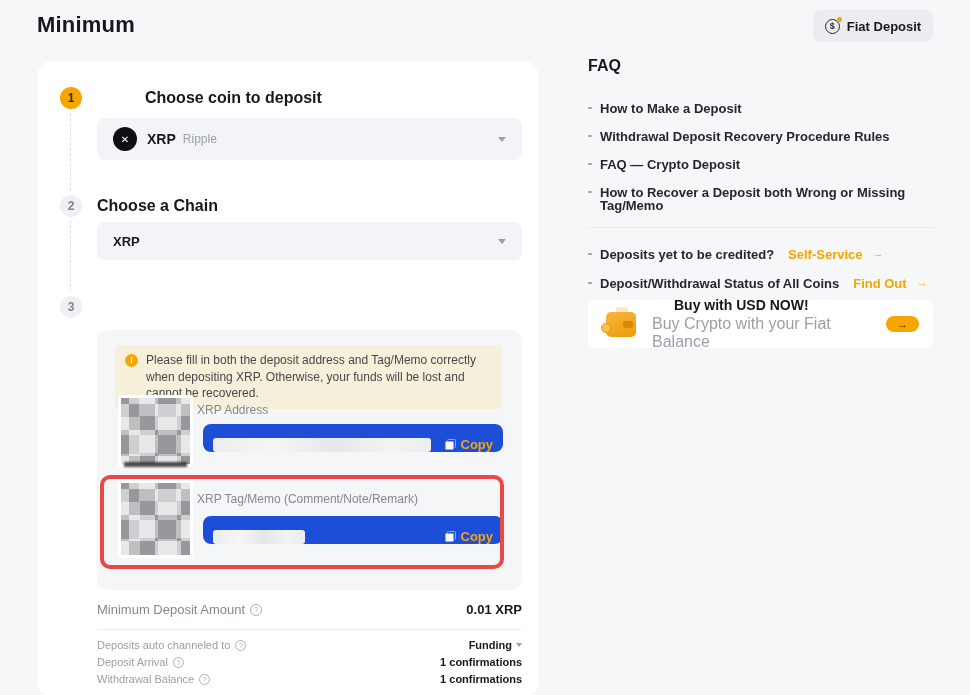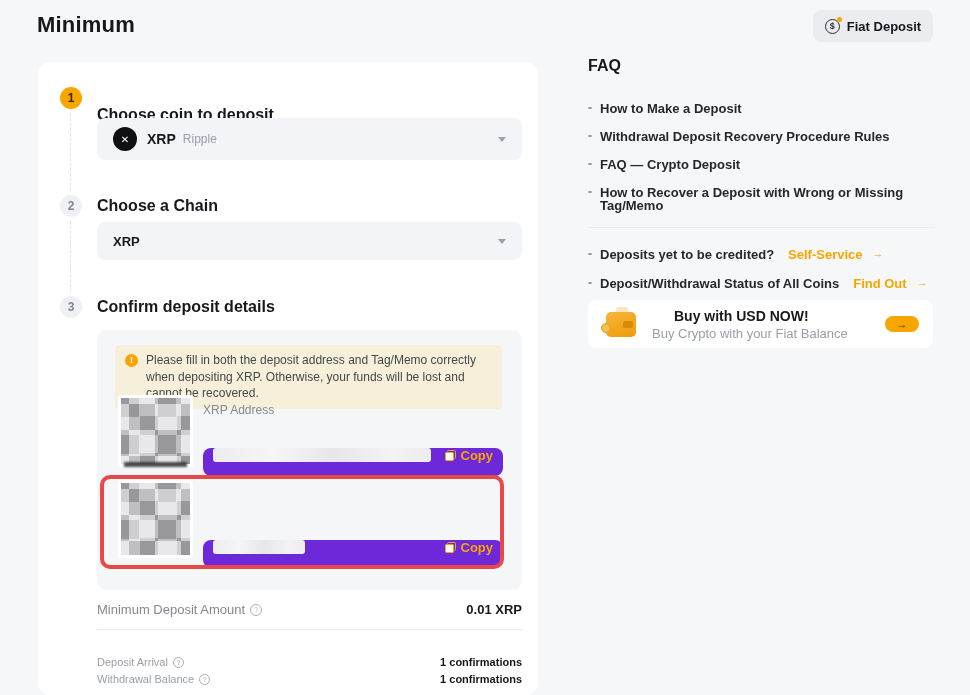--- a/index.html
+++ b/index.html
@@ -25,21 +25,21 @@
   .card { position:absolute; left:38px; top:62px; width:500px; height:633px;
     background:#fff; border-radius:12px; }
   .step-circle { position:absolute; width:22px; height:22px; border-radius:50%;
     display:flex; align-items:center; justify-content:center; font-size:12px; font-weight:700; }
   .step-active { background:#f7a600; color:#33270a; }
   .step-idle { background:#eef0f3; color:#7f8591; }
   .s1 { left:22px; top:25px; } .s2 { left:22px; top:133px; } .s3 { left:22px; top:234px; }
   .step-line { position:absolute; left:32px; width:0; border-left:1px dashed #dfe2e7; }
   .l1 { top:51px; height:78px; } .l2 { top:159px; height:71px; }
   .step-title { position:absolute; left:59px; font-size:16px; font-weight:700; }
-  .t1 { top:44px; } .t2 { top:135px; } .t3 { top:236px; }
+  .t1 { top:27px;margin-left:48px; } .t2 { top:135px; } .t3 { top:236px; }
 
   .select-box { position:absolute; left:59px; width:425px; background:#f2f4f7; border-radius:8px;
     display:flex; align-items:center; padding:0 16px; cursor:pointer; }
   .coin-select { top:56px; height:42px; }
   .chain-select { top:160px; height:38px; font-size:13px; font-weight:700; }
   .coin-ic { width:24px; height:24px; border-radius:50%; background:#101013; color:#fff;
     display:flex; align-items:center; justify-content:center; font-size:10px; font-weight:700; }
   .coin-sym { margin-left:10px; font-size:14px; font-weight:700; }
   .coin-name { margin-left:7px; font-size:12px; color:#9aa0a8; }
   .caret { margin-left:auto; width:0; height:0;
@@ -56,24 +56,24 @@
   .qr { position:absolute; background:#fff; border-radius:3px; padding:3px; }
   .qr-px { width:100%; height:100%;
     background:
       repeating-conic-gradient(rgba(255,255,255,.45) 0 25%, rgba(70,70,75,.16) 0 50%),
       repeating-conic-gradient(#d6d6d8 0 25%, #a7a7ab 0 50%);
     background-size:52px 52px, 37px 37px; background-position:8px 6px, 0 0; }
   .qr1 { left:21px; top:65px; width:75px; height:72px; }
   .qr1::after { content:""; position:absolute; left:6px; right:6px; bottom:0px; height:5px;
     background:#2e2e32; filter:blur(1.3px); opacity:.85; }
   .qr2 { left:21px; top:150px; width:75px; height:78px; }
-  .field-label { position:absolute; left:106px; font-size:12px; color:#84888f; }
+  .field-label { position:absolute; left:100px; font-size:12px; color:#84888f; }
   .fl1 { top:73px; } .fl2 { top:162px; }
-  .field { position:absolute; left:106px; width:300px; height:28px; background:#6d28d9; border-radius:8px;
-    display:flex; align-items:flex-start; padding:0 10px;margin-top:24px; }
+  .field { position:absolute; left:106px; width:300px; height:28px; background:#1d4ed8; border-radius:8px;
+    display:flex; align-items:flex-end; padding:0 10px; }
   .f1 { top:94px; } .f2 { top:186px; }
   .blob { height:14px; border-radius:3px;
     background:linear-gradient(90deg,#ececee 0%,#f6f6f7 28%,#e7e7ea 55%,#f3f3f4 82%,#ececee 100%); }
   .blob-addr { width:218px; } .blob-tag { width:92px; }
   .copy-btn { margin-left:auto; display:flex; align-items:center; gap:5px; border:none; background:none;
     cursor:pointer; font-family:inherit; color:#f7a600; font-size:13px; font-weight:700; padding:0; }
   .copy-ic { position:relative; width:11px; height:11px; display:inline-block; }
   .copy-ic::after { content:""; position:absolute; right:0; top:0; width:7px; height:7px;
     border:1.4px solid #f7a600; border-radius:1.5px; }
   .copy-ic::before { content:""; position:absolute; left:0; bottom:0; width:7px; height:7px;
@@ -114,21 +114,21 @@
   .wallet { position:relative; width:30px; height:25px; flex:none; margin-right:16px; }
   .wallet::before { content:""; position:absolute; left:10px; top:-5px; width:12px; height:14px;
     background:#fbe7bd; border-radius:2px; }
   .wallet-body { position:absolute; inset:0; background:linear-gradient(160deg,#f8b63e,#ee9a08);
     border-radius:5px; }
   .wallet-body::before { content:""; position:absolute; right:3px; top:9px; width:10px; height:7px;
     background:#d98a05; border-radius:2px; }
   .wallet-body::after { content:""; position:absolute; left:-5px; top:11px; width:8px; height:8px;
     background:#f3c254; border:1px solid #e09c10; border-radius:50%; }
   .banner-txt .bt { font-size:14px; font-weight:700;padding-left:22px; }
-  .banner-txt .bs { font-size:13px; color:#9ba0a8; margin-top:2px; }
+  .banner-txt .bs { font-size:16px; color:#9ba0a8; margin-top:2px; }
   .banner-go { margin-left:auto; width:34px; height:16px; background:#f7a600; border:none; border-radius:9px;
     color:#3a2b00; font-size:11px; font-weight:700; display:flex; align-items:center; justify-content:center;
     cursor:pointer; padding:0; }
 </style>
 </head>
 <body>
 
 <h1 class="page-title">Minimum</h1>
 <button class="fiat-btn">
   <span class="fiat-ic">$</span>
@@ -149,21 +149,20 @@
   </div>
 
   <div class="step-circle step-idle s2">2</div>
   <div class="step-title t2">Choose a Chain</div>
   <div class="select-box chain-select">
     <span>XRP</span>
     <span class="caret"></span>
   </div>
 
   <div class="step-circle step-idle s3">3</div>
-  <div class="step-title t3">Confirm deposit details</div>
 
   <div class="detail-box">
     <div class="warn">
       <span class="warn-ic">!</span>
       <span>Please fill in both the deposit address and Tag/Memo correctly when depositing XRP. Otherwise, your funds will be lost and cannot be recovered.</span>
     </div>
 
     <div class="qr qr1">
         <div class="qr-px"></div>
       </div>
@@ -172,40 +171,51 @@
       <span class="blob blob-addr"></span>
       <button class="copy-btn">
         <span class="copy-ic"></span>
         <span>Copy</span>
       </button>
     </div>
 
     <div class="qr qr2">
         <div class="qr-px"></div>
       </div>
+    <div class="field-label fl2">XRP Tag/Memo (Comment/Note/Remark)</div>
     <div class="field f2">
       <span class="blob blob-tag"></span>
       <button class="copy-btn">
         <span class="copy-ic"></span>
         <span>Copy</span>
       </button>
     </div>
 
     <div class="hl-red"></div>
   </div>
 
   <div class="sum-row min-row">
     <span class="lab">
       <span>Minimum Deposit Amount</span>
       <span class="q-ic">?</span>
     </span>
     <span class="val">0.01 XRP</span>
   </div>
   <div class="sum-div"></div>
 
+  <div class="sum-row mini m1">
+    <span class="lab">
+      <span>Deposits auto channeled to</span>
+      <span class="q-ic">?</span>
+    </span>
+    <span class="val">
+      <span>Funding</span>
+      <span class="caret-sm"></span>
+    </span>
+  </div>
   <div class="sum-row mini m2">
     <span class="lab">
       <span>Deposit Arrival</span>
       <span class="q-ic">?</span>
     </span>
     <span class="val">1 confirmations</span>
   </div>
   <div class="sum-row mini m3">
     <span class="lab">
       <span>Withdrawal Balance</span>
@@ -225,21 +235,21 @@
   <div class="faq-item">
     <span class="bullet"></span>
     <span>Withdrawal Deposit Recovery Procedure Rules</span>
   </div>
   <div class="faq-item">
     <span class="bullet"></span>
     <span>FAQ — Crypto Deposit</span>
   </div>
   <div class="faq-item">
     <span class="bullet"></span>
-    <span>How to Recover a Deposit with Wrong or Missing Tag/Memo</span>
+    <span>How to Recover a Deposit both Wrong or Missing Tag/Memo</span>
   </div>
 
   <div class="faq-div"></div>
 
   <div class="faq-item act1">
     <span class="bullet"></span>
     <span>Deposits yet to be credited?</span>
     <span class="act-link">Self-Service</span>
     <span class="act-arrow">→</span>
   </div>

